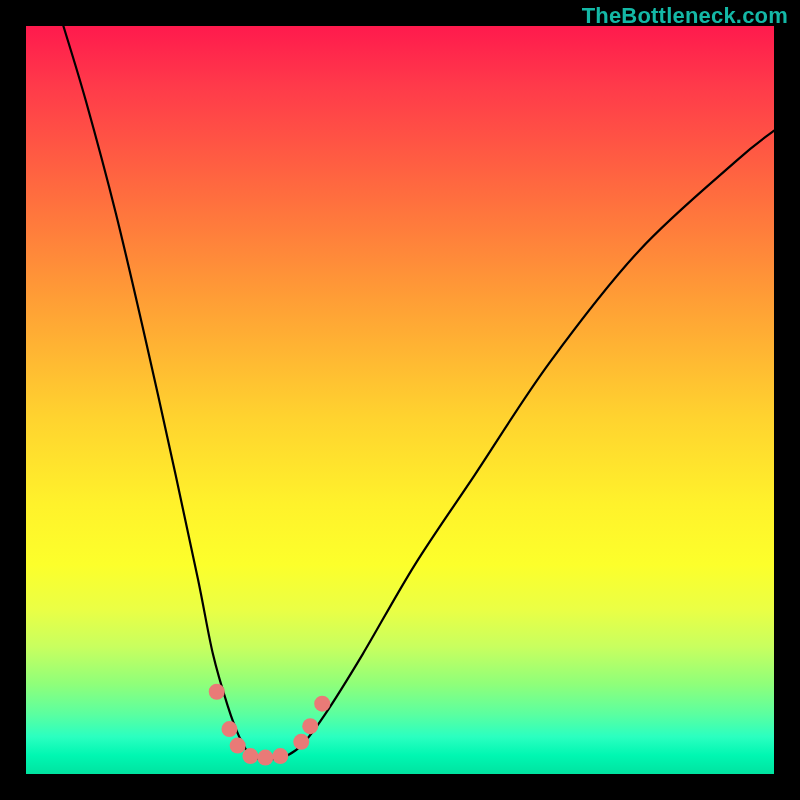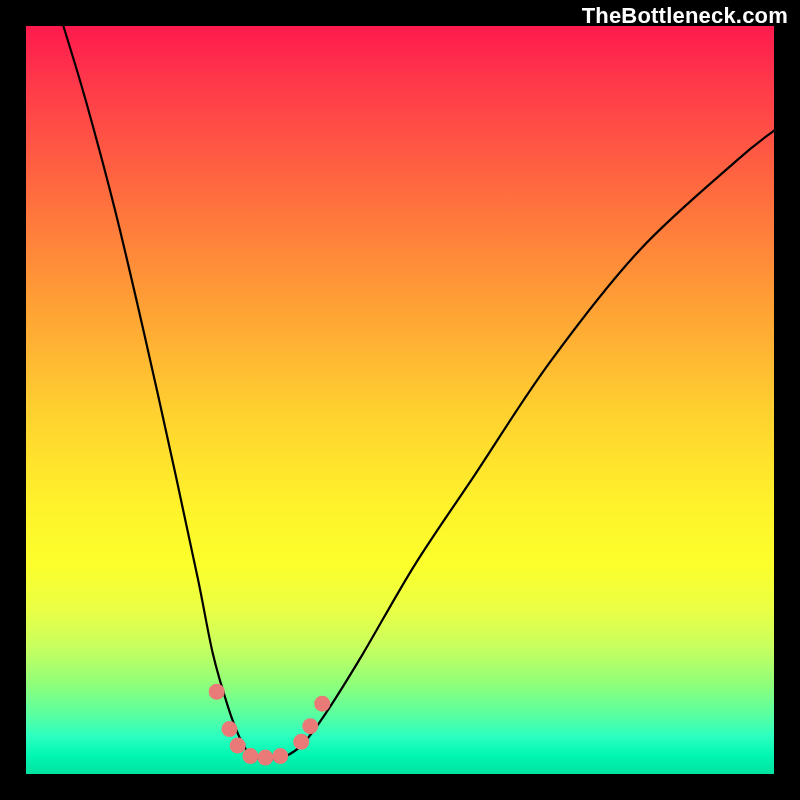--- a/index.html
+++ b/index.html
@@ -33,21 +33,21 @@
       #00e3a0 100%
     );
   }
   .watermark {
     position: absolute;
     top: 3px;
     right: 12px;
     font-family: Arial, Helvetica, sans-serif;
     font-size: 22px;
     font-weight: 600;
-    color: #ffffff;
+    color: #14b8a6;
     letter-spacing: 0.2px;
     user-select: none;
   }
   svg.curve {
     position: absolute;
     left: 0;
     top: 0;
     width: 748px;
     height: 748px;
     overflow: visible;

